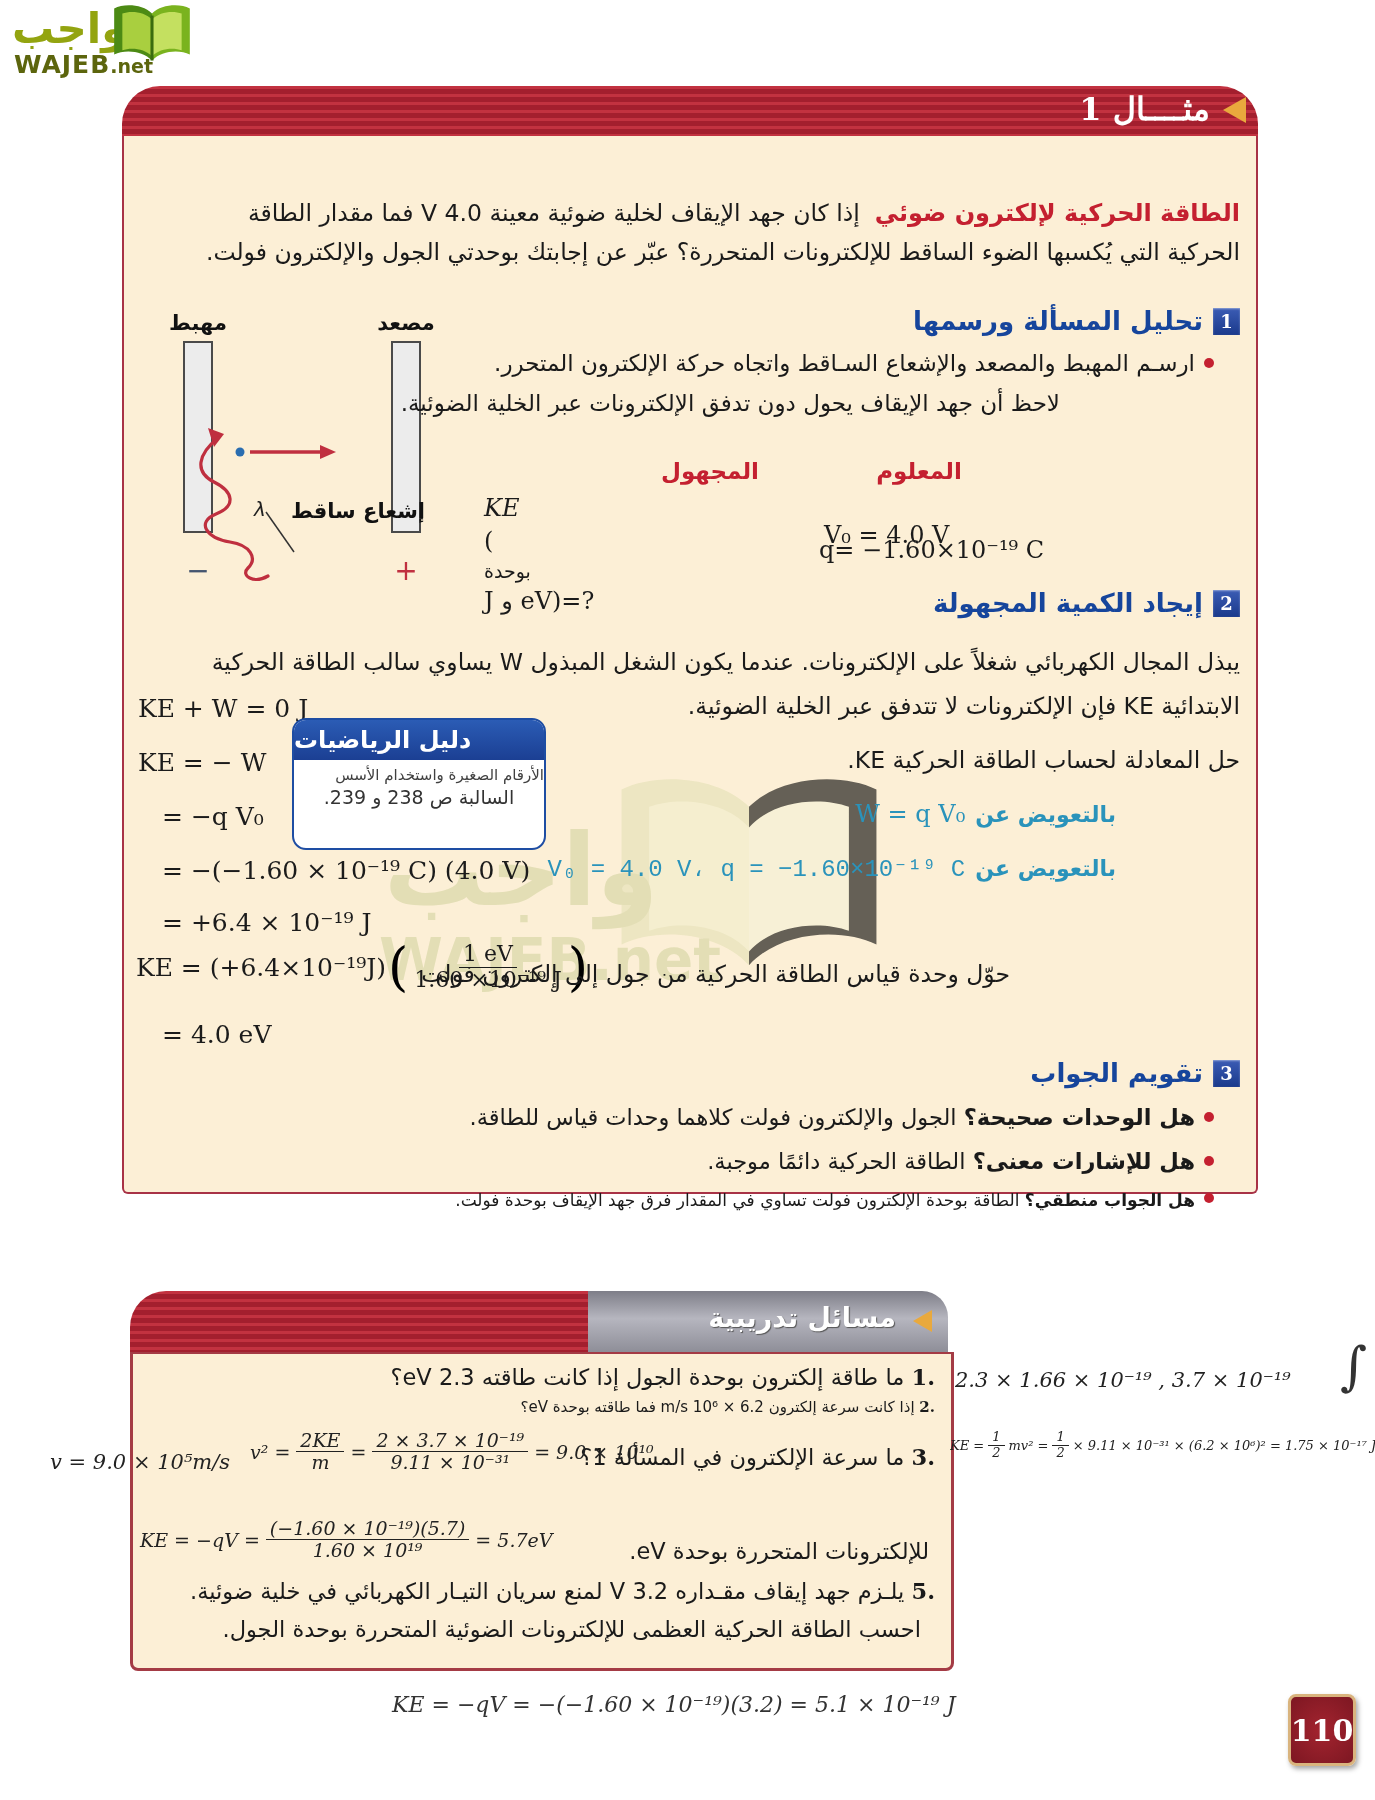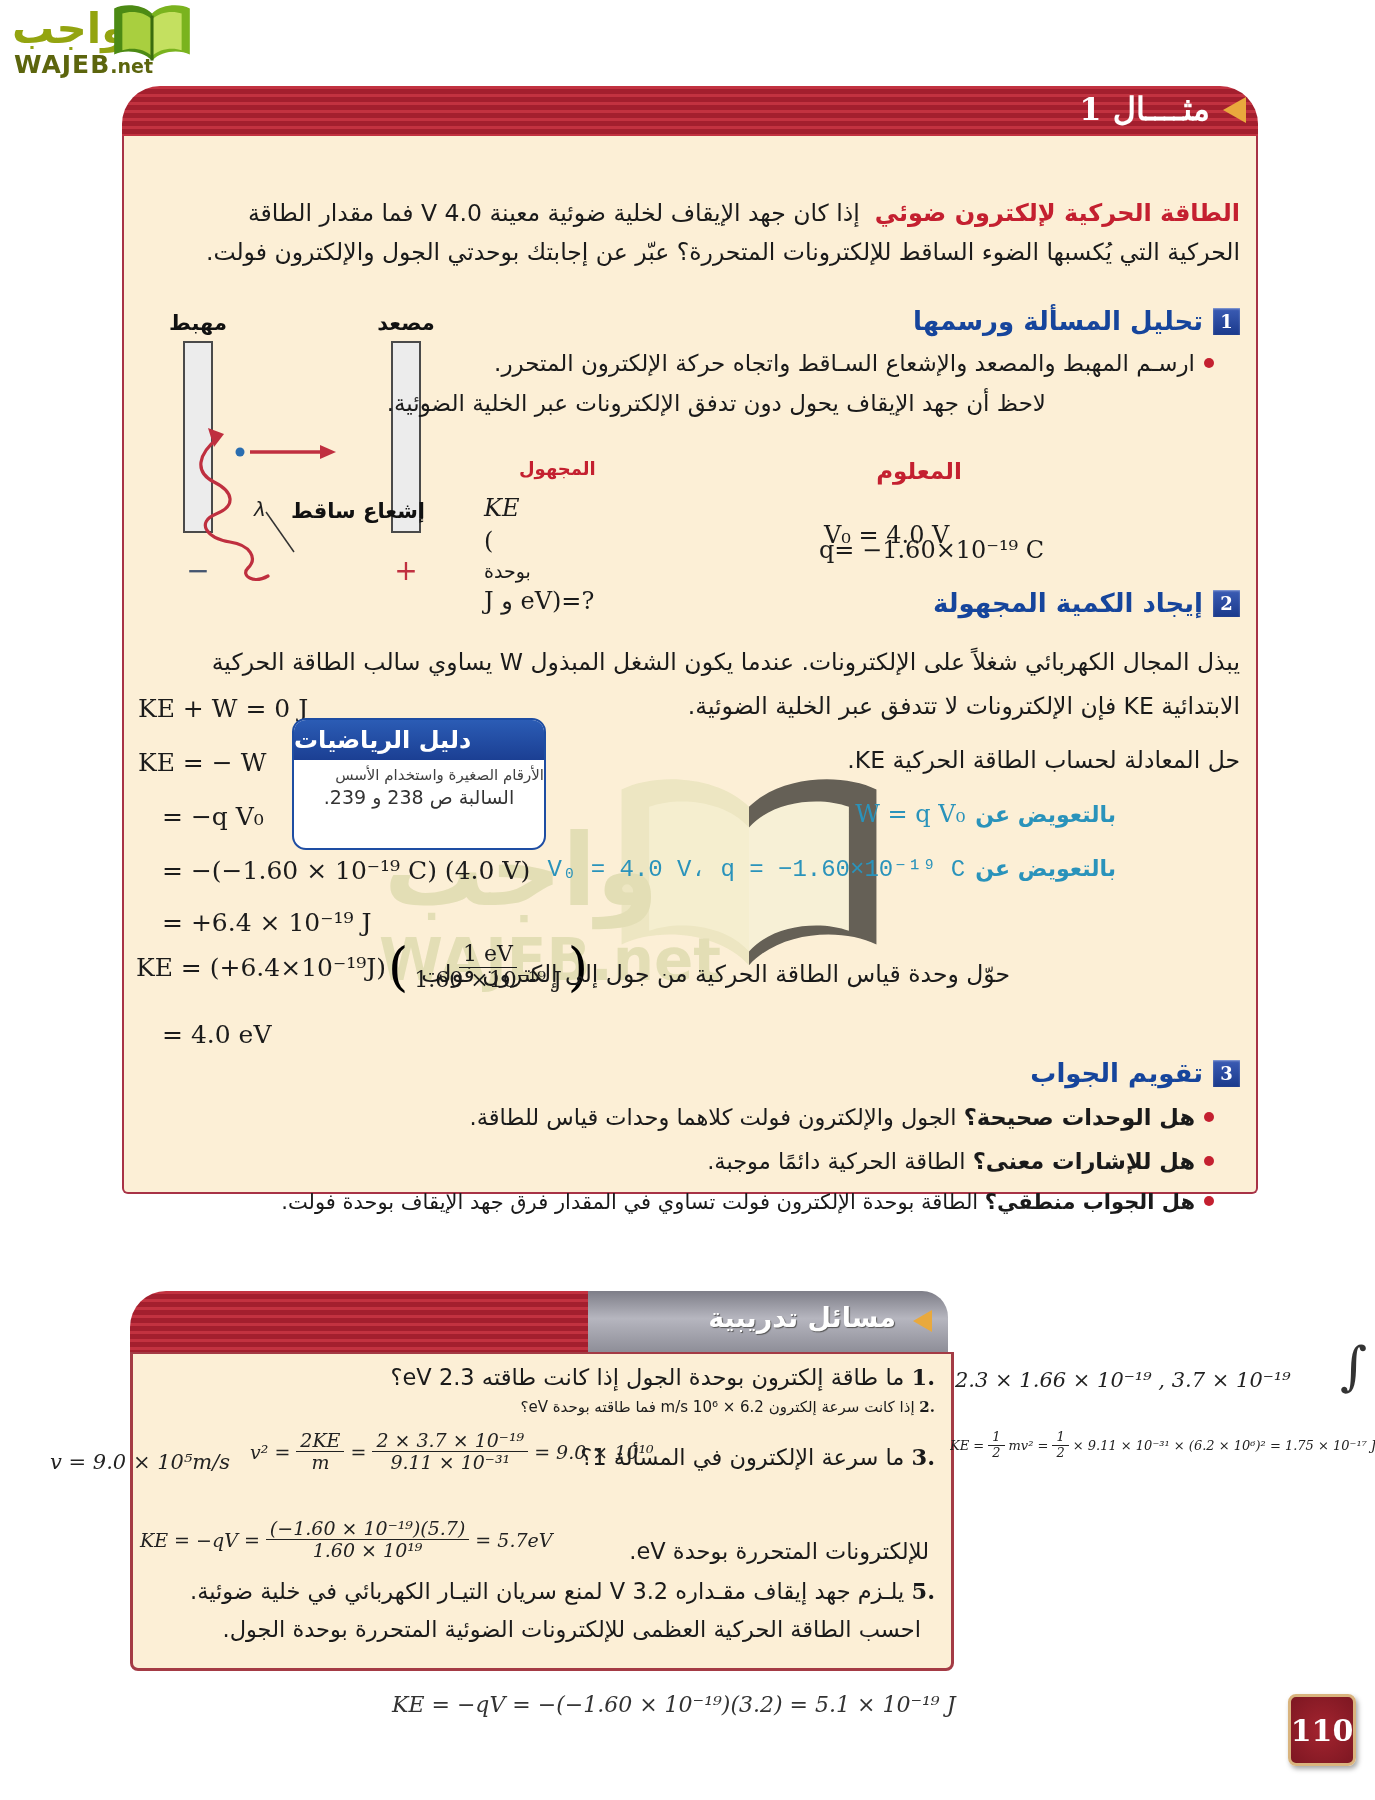--- a/index.html
+++ b/index.html
@@ -96,23 +96,23 @@
         <text x="270" y="276" text-anchor="middle" font-size="28" fill="#c03040">+</text>
       </svg>
 
       <div class="abs stephead" style="right:16px;top:170px;">
         <span class="badge">1</span>
         <span>تحليل المسألة ورسمها</span>
       </div>
       <div class="abs ar" dir="rtl" style="right:42px;top:214px;font-size:23px;">
         <span class="dot"></span><span>ارسـم المهبط والمصعد والإشعاع السـاقط واتجاه حركة الإلكترون المتحرر.</span>
       </div>
-      <div class="abs ar" dir="rtl" style="right:210px;top:254px;font-size:23px;">لاحظ أن جهد الإيقاف يحول دون تدفق الإلكترونات عبر الخلية الضوئية.</div>
-
-      <div class="abs redhead ar" style="left:395px;top:322px;width:240px;text-align:left;font-size:18px;">المجهول</div>
+      <div class="abs ar" dir="rtl" style="right:196px;top:254px;font-size:23px;">لاحظ أن جهد الإيقاف يحول دون تدفق الإلكترونات عبر الخلية الضوئية.</div>
+
+      <div class="abs redhead ar" style="left:395px;top:322px;width:240px;text-align:right;font-size:23px;">المجهول</div>
       <div class="abs redhead ar" style="left:680px;top:322px;width:230px;text-align:center;font-size:23px;">المعلوم</div>
       <div class="abs eq" style="left:360px;top:358px;width:310px;display:flex;justify-content:center;gap:5px;font-size:24px;align-items:baseline;">
         <span class="it">KE</span>
           <span>(</span>
           <span class="ar" style="font-size:19px;">بوحدة</span>
           <span>J و eV)=?</span>
       </div>
       <div class="abs eq" style="left:700px;top:358px;font-size:24px;margin-top:27px;">V₀ = 4.0 V</div>
       <div class="abs eq" style="left:695px;top:400px;font-size:24px;">q= −1.60×10⁻¹⁹ C</div>
 
@@ -161,21 +161,21 @@
       <div class="abs stephead" style="right:16px;top:922px;">
         <span class="badge">3</span>
         <span>تقويم الجواب</span>
       </div>
       <div class="abs ar" dir="rtl" style="right:42px;top:968px;font-size:22.5px;">
         <span class="dot"></span><b>هل الوحدات صحيحة؟</b>&nbsp;<span>الجول والإلكترون فولت كلاهما وحدات قياس للطاقة.</span>
       </div>
       <div class="abs ar" dir="rtl" style="right:42px;top:1012px;font-size:22.5px;">
         <span class="dot"></span><b>هل للإشارات معنى؟</b>&nbsp;<span>الطاقة الحركية دائمًا موجبة.</span>
       </div>
-      <div class="abs ar" dir="rtl" style="right:42px;top:1054px;font-size:21px;">
+      <div class="abs ar" dir="rtl" style="right:42px;top:1054px;font-size:17px;">
         <span class="dot"></span><b>هل الجواب منطقي؟</b>&nbsp;<span>الطاقة بوحدة الإلكترون فولت تساوي في المقدار فرق جهد الإيقاف بوحدة فولت.</span>
       </div>
     </div>
   </div>
 
   <div class="abs ridge" style="left:130px;top:1291px;width:460px;height:61px;border-radius:36px 0 0 0;"></div>
   <div class="abs" style="left:588px;top:1291px;width:360px;height:61px;border-radius:0 26px 0 0;
               background:linear-gradient(#7e7e88,#b6b6bf 45%,#8e8e98);">
     <span class="abs tri-s" style="right:16px;top:19px;"></span>
     <span class="abs ar" dir="rtl" style="right:52px;top:11px;color:#fff;font-weight:bold;font-size:27px;text-shadow:1px 1px 1px #555;">مسائل تدريبية</span>

